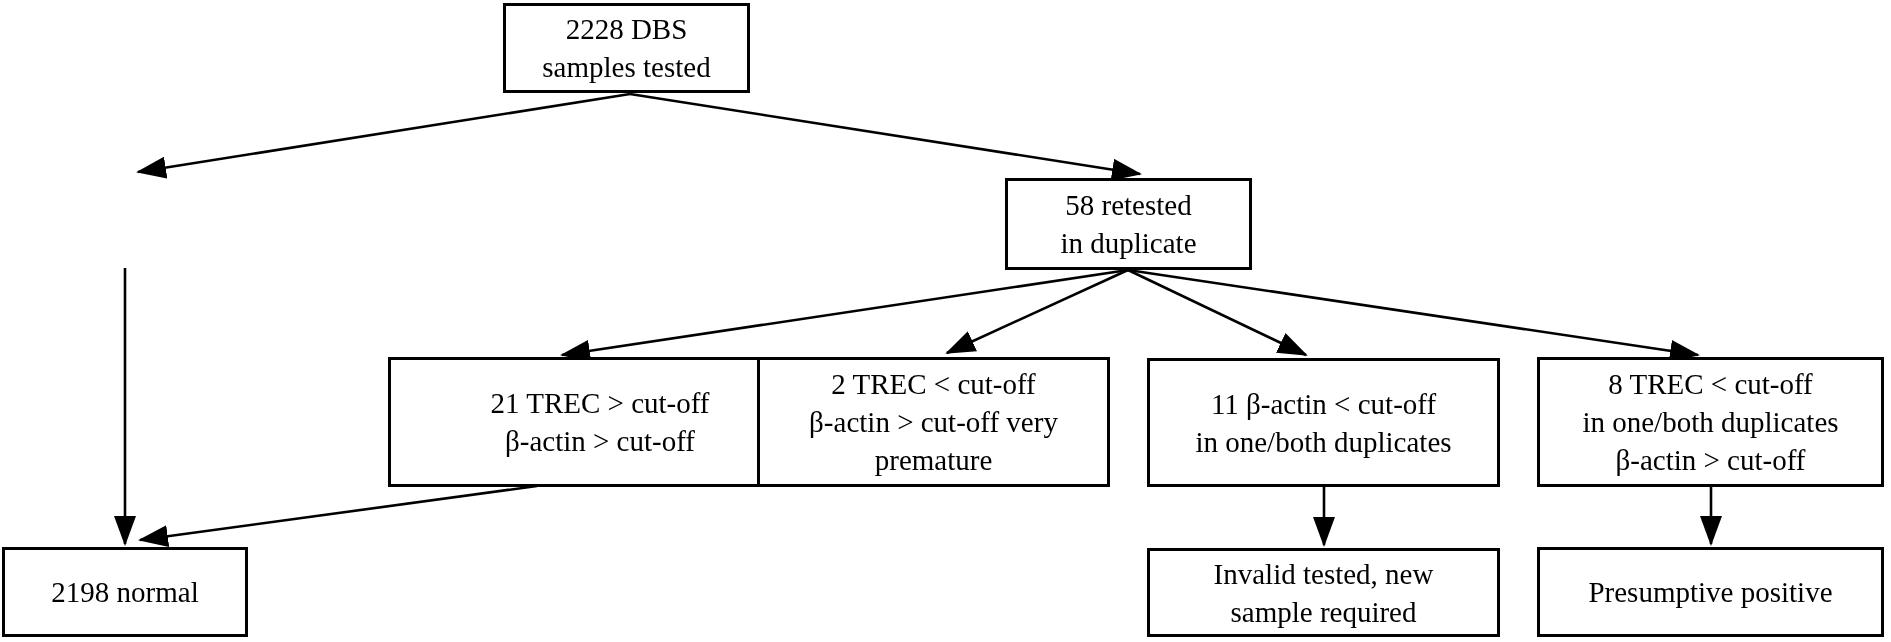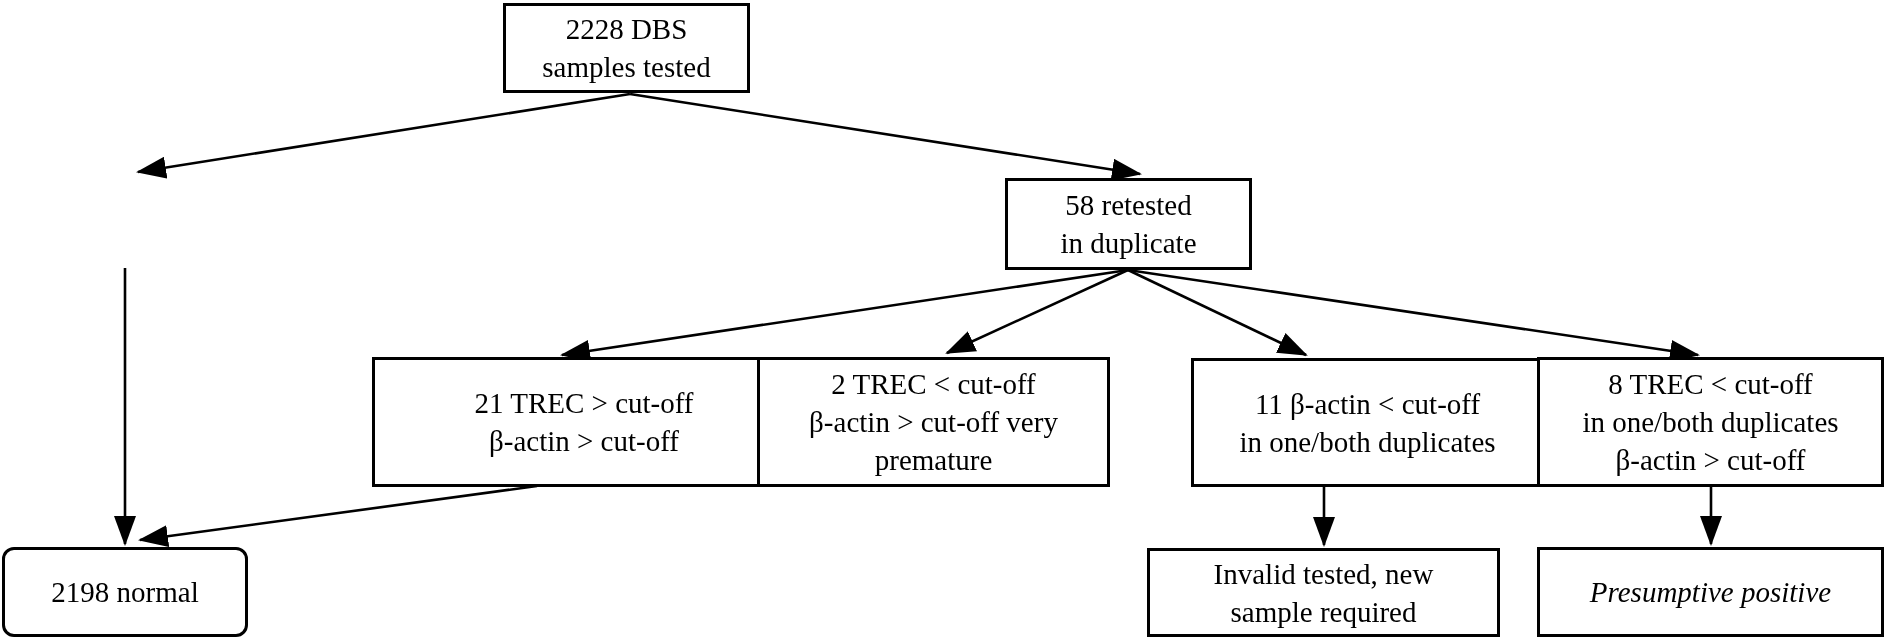--- a/index.html
+++ b/index.html
@@ -33,27 +33,27 @@
     justify-content: center;
     text-align: center;
     font-size: 29px;
     line-height: 38px;
     white-space: pre-line;
   }
   
   .n-samples      { left: 503px;  top: 3px;   width: 247px; height: 90px;  }
   .n-trec-above   { left: 2px;    top: 179px; width: 246px; height: 89px;  }
   .n-retested     { left: 1005px; top: 178px; width: 247px; height: 92px;  }
-  .n-retest-a     { left: 372px;  top: 357px; width: 424px; height: 130px; }
+  .n-retest-a     { left: 388px;  top: 357px; width: 424px; height: 130px; }
   .n-retest-b     { left: 757px;  top: 357px; width: 353px; height: 130px; }
-  .n-retest-c     { left: 1147px; top: 358px; width: 353px; height: 129px; margin-left: 44px; }
+  .n-retest-c     { left: 1147px; top: 358px; width: 353px; height: 129px; }
   .n-retest-d     { left: 1537px; top: 357px; width: 347px; height: 130px; }
-  .n-normal       { left: 2px;    top: 547px; width: 246px; height: 90px; border-radius: 12px;  }
+  .n-normal       { left: 2px;    top: 547px; width: 246px; height: 90px;  }
   .n-invalid      { left: 1147px; top: 548px; width: 353px; height: 89px;  }
-  .n-presumptive  { left: 1537px; top: 547px; width: 347px; height: 90px; font-style: italic;  }
+  .n-presumptive  { left: 1537px; top: 547px; width: 347px; height: 90px;  }
 </style>
 </head>
 <body>
 
 <div class="canvas">
 
   <svg class="arrow-layer" viewBox="0 0 1891 642" xmlns="http://www.w3.org/2000/svg">
     <defs>
       <marker id="arrowhead" markerUnits="userSpaceOnUse" markerWidth="30" markerHeight="22" viewBox="0 0 30 22" refX="28" refY="11" orient="auto">
         <path d="M0,0 L30,11 L0,22 Z" fill="#000000"></path>

